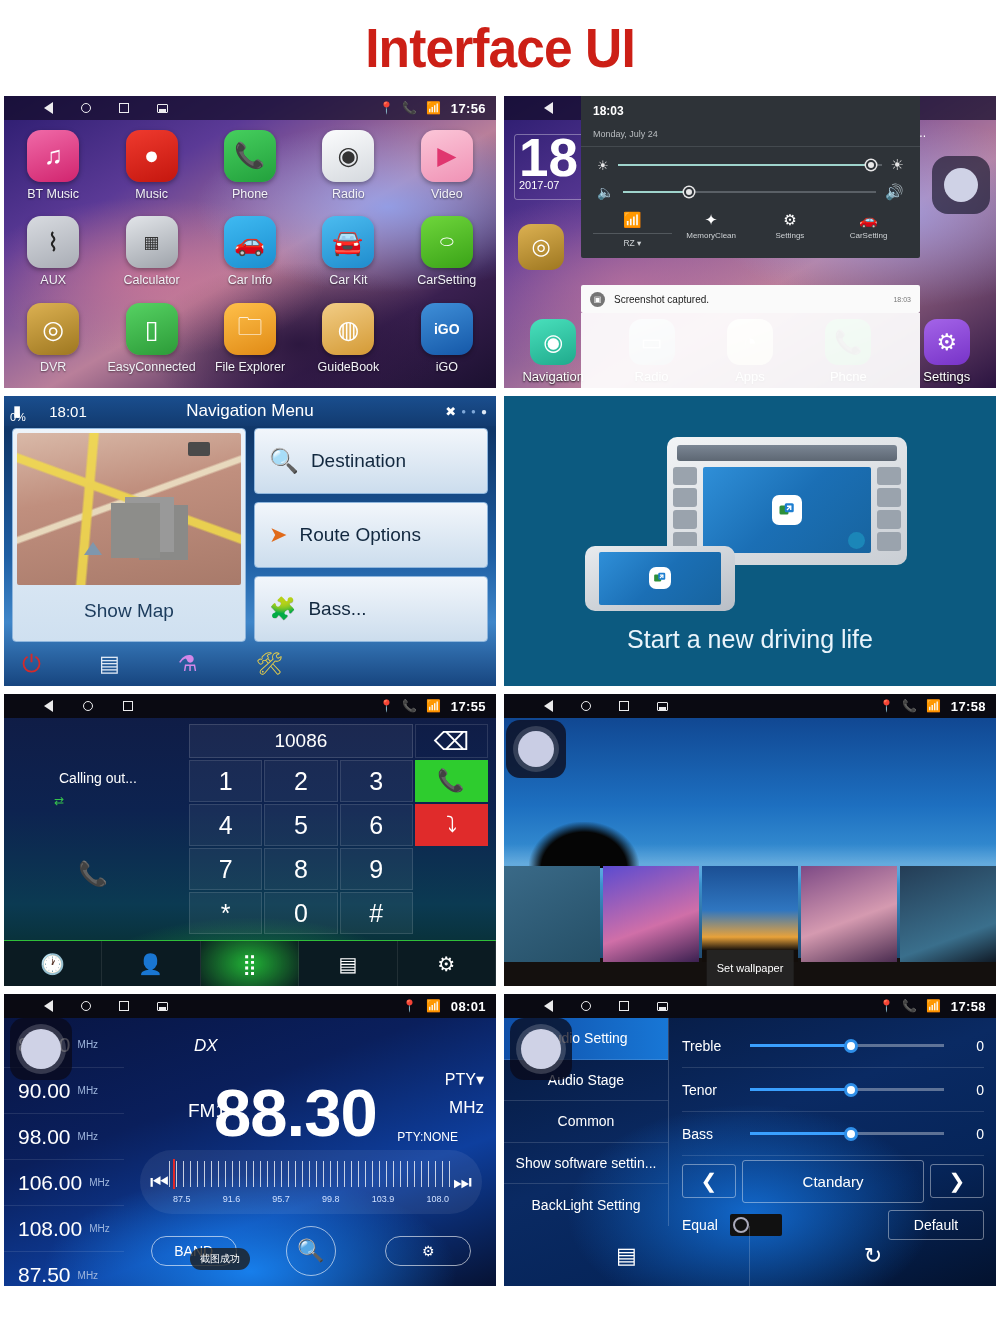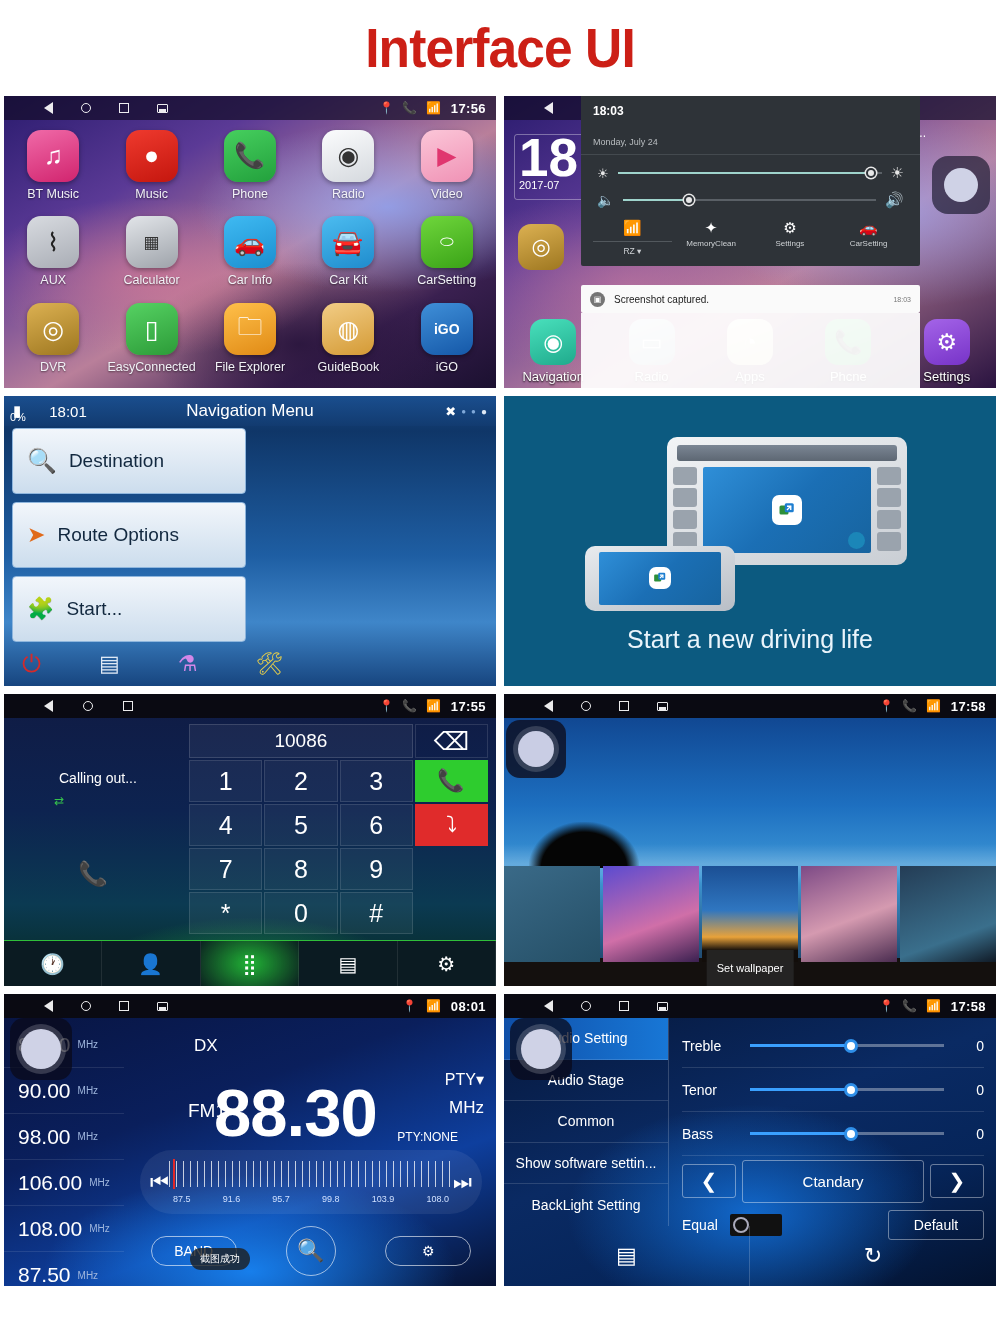--- a/index.html
+++ b/index.html
@@ -74,21 +74,21 @@
   .clockw .dt{font-size:11px;}
   .dockrow { position:absolute; left:0; right:0; bottom:0; height:88px; display:grid; grid-template-columns:repeat(5,1fr); z-index:3;}
   .dock-item{display:flex;flex-direction:column;align-items:center;justify-content:flex-end;gap:4px;padding-bottom:4px;}
   .dock-ico{width:46px;height:46px;border-radius:13px;display:flex;align-items:center;justify-content:center;font-size:23px;color:#fff;}
   .dock-lbl{font-size:13px;color:#fff;text-shadow:0 1px 2px #000;}
   .shade {
     position:absolute; left:77px; top:0px; width:339px; background:#2e3338; z-index:8;
     color:#e6e6e6; padding:8px 12px 6px; border-radius:0 0 2px 2px;
   }
   .shade-time{font-size:12px;font-weight:bold;color:#fff;}
-  .shade-date{font-size:9px;color:#b9bdc0;margin-top:19px;}
+  .shade-date{font-size:9px;color:#b9bdc0;margin-top:11px;}
   .shade-hr{height:1px;background:#444a4f;margin:7px -12px 0;}
   .sl-row{display:flex;align-items:center;gap:9px;padding:9px 4px 0;}
   .sl-track{flex:1;height:2px;background:#5a6066;position:relative;}
   .sl-fill{position:absolute;left:0;top:0;bottom:0;background:#9fd4cc;}
   .sl-knob{position:absolute;top:50%;transform:translate(-50%,-50%);width:10px;height:10px;border-radius:50%;
            background:#e8e8e8;border:2px solid #2e3338;box-shadow:0 0 0 1.5px #e8e8e8;}
   .qs-row{display:grid;grid-template-columns:repeat(4,1fr);padding:10px 0 4px;text-align:center;}
   .qs{display:flex;flex-direction:column;align-items:center;gap:3px;}
   .qs-ico{font-size:15px;color:#fff;height:17px;}
   .qs-lbl{font-size:8px;color:#cdd1d4;}
@@ -158,21 +158,21 @@
 
   
   .p-radio{background:
      radial-gradient(ellipse 70% 55% at 50% 95%, rgba(25,140,255,.85), transparent 60%),
      linear-gradient(160deg,#081440 0%,#0a1f5c 38%,#0e3f9e 68%,#061233 100%);}
   .r-presets{position:absolute;left:0;top:24px;bottom:0;width:120px;padding-top:4px;}
   .r-pr{height:46px;display:flex;align-items:center;gap:7px;padding-left:14px;border-bottom:1px solid rgba(255,255,255,.1);}
   .r-pr b{font-size:21px;color:#fff;font-weight:500;}
   .r-pr span{font-size:10px;color:#9fb6dd;}
   .r-main{position:absolute;left:122px;right:0;top:24px;bottom:0;}
-  .r-dx{position:absolute;left:68px;top:18px;color:#fff;font-size:17px;}
+  .r-dx{position:absolute;left:68px;top:18px;color:#fff;font-size:17px;font-style:italic;}
   .r-fm{position:absolute;left:62px;top:82px;color:#fff;font-size:19px;}
   .r-freq{position:absolute;left:88px;top:56px;color:#fff;font-size:67px;font-weight:700;letter-spacing:-1px;}
   .r-pty{position:absolute;right:12px;top:52px;color:#fff;font-size:16px;}
   .r-mhz{position:absolute;right:12px;top:80px;color:#fff;font-size:17px;}
   .r-ptyn{position:absolute;right:38px;top:112px;color:#fff;font-size:12px;}
   .r-scale{position:absolute;left:14px;right:14px;top:132px;height:64px;border-radius:32px;background:rgba(255,255,255,.07);
            display:flex;align-items:center;padding:0 10px;}
   .r-ticks{flex:1;position:relative;height:42px;}
   .r-labels{position:absolute;left:0;right:0;bottom:-1px;display:flex;justify-content:space-between;font-size:9px;color:#cfe0ff;padding:0 4px;}
   .r-bot{position:absolute;left:0;right:0;bottom:10px;display:flex;align-items:center;justify-content:space-around;}
@@ -400,32 +400,44 @@
       <span class="nav-title">Navigation Menu</span>
       <span style="margin-left:auto;display:flex;gap:5px;align-items:center;z-index:2">
         <span style="font-size:13px">✖</span>
         <span style="font-size:8px;color:#7fa8d8">●</span>
         <span style="font-size:8px;color:#7fa8d8">●</span>
         <span style="font-size:10px;color:#dfe9f5">●</span>
       </span>
     </div>
 
     <div class="nav-body">
+      <div class="nav-left">
+        <div class="nav-map">
+          <div style="position:absolute;inset:0;background:
+              linear-gradient(95deg,transparent 30%,#f2dc4a 31%,#f2dc4a 34%,transparent 35%),
+              linear-gradient(20deg,transparent 52%,#f2dc4a 53%,#f2dc4a 56%,transparent 57%),
+              linear-gradient(160deg,transparent 44%,#efe6c8 45%,#efe6c8 47%,transparent 48%);opacity:.85"></div>
+          <div style="position:absolute;left:42%;top:46%;width:22%;height:36%;background:#8d8d8a;box-shadow:14px -6px 0 #999,28px 2px 0 #8a8a88"></div>
+          <div style="position:absolute;left:30%;top:72%;width:0;height:0;border-left:9px solid transparent;border-right:9px solid transparent;border-bottom:13px solid #7f97ad"></div>
+          <div style="position:absolute;right:14%;top:6%;width:22px;height:14px;background:#4a4a4a;border-radius:2px"></div>
+        </div>
+        <div class="nav-showmap">Show Map</div>
+      </div>
       <div class="nav-btns">
         <div class="nav-btn">
           <span style="font-size:24px;color:#7d7d7d">🔍</span>
           <span>Destination</span>
         </div>
         <div class="nav-btn">
           <span style="font-size:22px;color:#e06a1a">➤</span>
           <span>Route Options</span>
         </div>
         <div class="nav-btn">
           <span style="font-size:22px;color:#2c6fb0">🧩</span>
-          <span>Start...</span>
+          <span>Bass...</span>
         </div>
       </div>
     </div>
 
     <div class="nav-bbar">
       <span style="font-size:24px;color:#d52a2a">⏻</span>
       <span style="font-size:22px;color:#dfe9f5">▤</span>
       <span style="font-size:22px;color:#d487e8">⚗</span>
       <span style="font-size:22px;color:#e8cf4a">🛠</span>
     </div>

